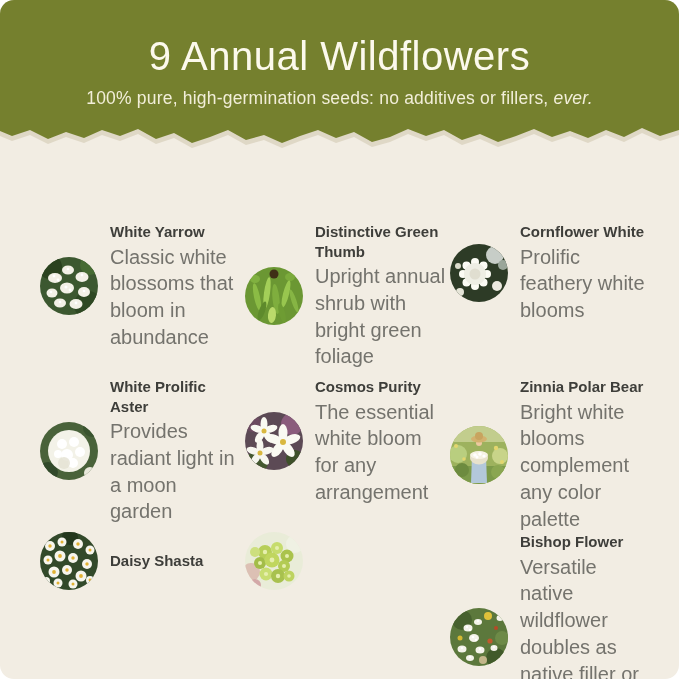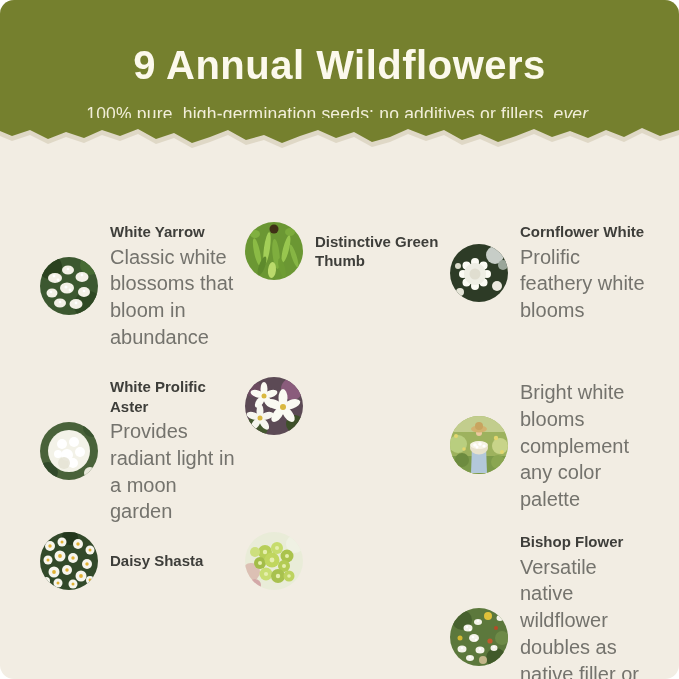--- a/index.html
+++ b/index.html
@@ -6,21 +6,21 @@
   body{width:679px;height:679px;font-family:"Liberation Sans",sans-serif;}
   .canvas{
     position:relative;width:679px;height:679px;background:var(--page-bg,#f2ede3);
     border-radius:14px;overflow:hidden;
   }
   .header{
     position:relative;height:118px;background:var(--header-bg,#75802e);
     text-align:center;box-sizing:border-box;padding-top:27px;
   }
   .header h1{
-    margin:16px;font-size:40px;font-weight:bold;letter-spacing:.5px;
+    margin:7px;font-size:40px;font-weight:normal;letter-spacing:.5px;
     color:var(--heading-text,#fcf9ec);
   }
   .header p{
     margin:9px 0 0;font-size:17.5px;color:var(--subtitle-text,#f2eed9);letter-spacing:.2px;
   }
   .header p em{font-style:italic;}
   .tear{position:absolute;left:0;top:118px;display:block;}
   .grid{
     position:absolute;left:40px;top:210px;
     display:grid;grid-template-columns:205px 205px 199px;grid-auto-rows:155px;
@@ -104,20 +104,21 @@
           <ellipse cx="41" cy="27" rx="3" ry="14" fill="#98c64f" transform="rotate(14 41 27)"></ellipse>
           <ellipse cx="49" cy="34" rx="2.5" ry="12" fill="#86b544" transform="rotate(-18 49 34)"></ellipse>
           <ellipse cx="17" cy="44" rx="3" ry="10" fill="#5e8a2c" transform="rotate(20 17 44)"></ellipse>
           <ellipse cx="37" cy="46" rx="3" ry="10" fill="#6e9c33" transform="rotate(-15 37 46)"></ellipse>
           <ellipse cx="27" cy="48" rx="4" ry="8" fill="#bada6b" transform="rotate(6 27 48)"></ellipse>
           <circle cx="29" cy="7" r="4.5" fill="#3f2f16"></circle>
         </svg>
       </div>
       <div class="text">
         <h3>Distinctive Green Thumb</h3>
+        <p>Upright annual shrub with bright green foliage</p>
       </div>
     </div>
 
     <div class="cell">
       <div class="photo">
         <svg width="58" height="58" viewBox="0 0 58 58">
           <rect width="58" height="58" fill="#2d3b26"></rect>
           <circle cx="45" cy="11" r="9" fill="#c7cdc7"></circle>
           <circle cx="53" cy="21" r="5" fill="#9aa69a"></circle>
           <circle cx="8" cy="22" r="3" fill="#dcdccc"></circle>
@@ -195,20 +196,24 @@
           <g fill="#f6f6ee">
             <ellipse cx="15" cy="34" rx="3.5" ry="7"></ellipse>
             <ellipse cx="15" cy="34" rx="3.5" ry="7" transform="rotate(72 15 41)"></ellipse>
             <ellipse cx="15" cy="34" rx="3.5" ry="7" transform="rotate(144 15 41)"></ellipse>
             <ellipse cx="15" cy="34" rx="3.5" ry="7" transform="rotate(216 15 41)"></ellipse>
             <ellipse cx="15" cy="34" rx="3.5" ry="7" transform="rotate(288 15 41)"></ellipse>
           </g>
           <circle cx="15" cy="41" r="2.5" fill="#d9b83f"></circle>
         </svg>
       </div>
+      <div class="text">
+        <h3>Cosmos Purity</h3>
+        <p>The essential white bloom for any arrangement</p>
+      </div>
     </div>
 
     <div class="cell">
       <div class="photo">
         <svg width="58" height="58" viewBox="0 0 58 58">
           <rect width="58" height="58" fill="#9db25e"></rect>
           <rect width="58" height="16" fill="#c2cd8d"></rect>
           <rect y="40" width="58" height="18" fill="#7c9a4a"></rect>
           <circle cx="8" cy="28" r="9" fill="#b9ce7f"></circle>
           <circle cx="50" cy="30" r="8" fill="#c8d489"></circle>
@@ -228,20 +233,21 @@
               <circle cx="30" cy="28" r="1.8"></circle>
             <circle cx="34" cy="30" r="1.6"></circle>
               <circle cx="27" cy="31" r="1.5"></circle>
           </g>
           <circle cx="29" cy="17" r="3" fill="#ecc9a0"></circle>
           <ellipse cx="29" cy="13" rx="8" ry="3.5" fill="#d3b26e"></ellipse>
           <circle cx="29" cy="10" r="4" fill="#c8a45f"></circle>
         </svg>
       </div>
       <div class="text">
+        <h3>Zinnia Polar Bear</h3>
         <p>Bright white blooms complement any color palette</p>
       </div>
     </div>
 
     <div class="cell">
       <div class="photo">
         <svg width="58" height="58" viewBox="0 0 58 58">
           <rect width="58" height="58" fill="#32492a"></rect>
           <circle cx="30" cy="5" r="8" fill="#24381d"></circle>
           <g fill="#f6f5ed">

